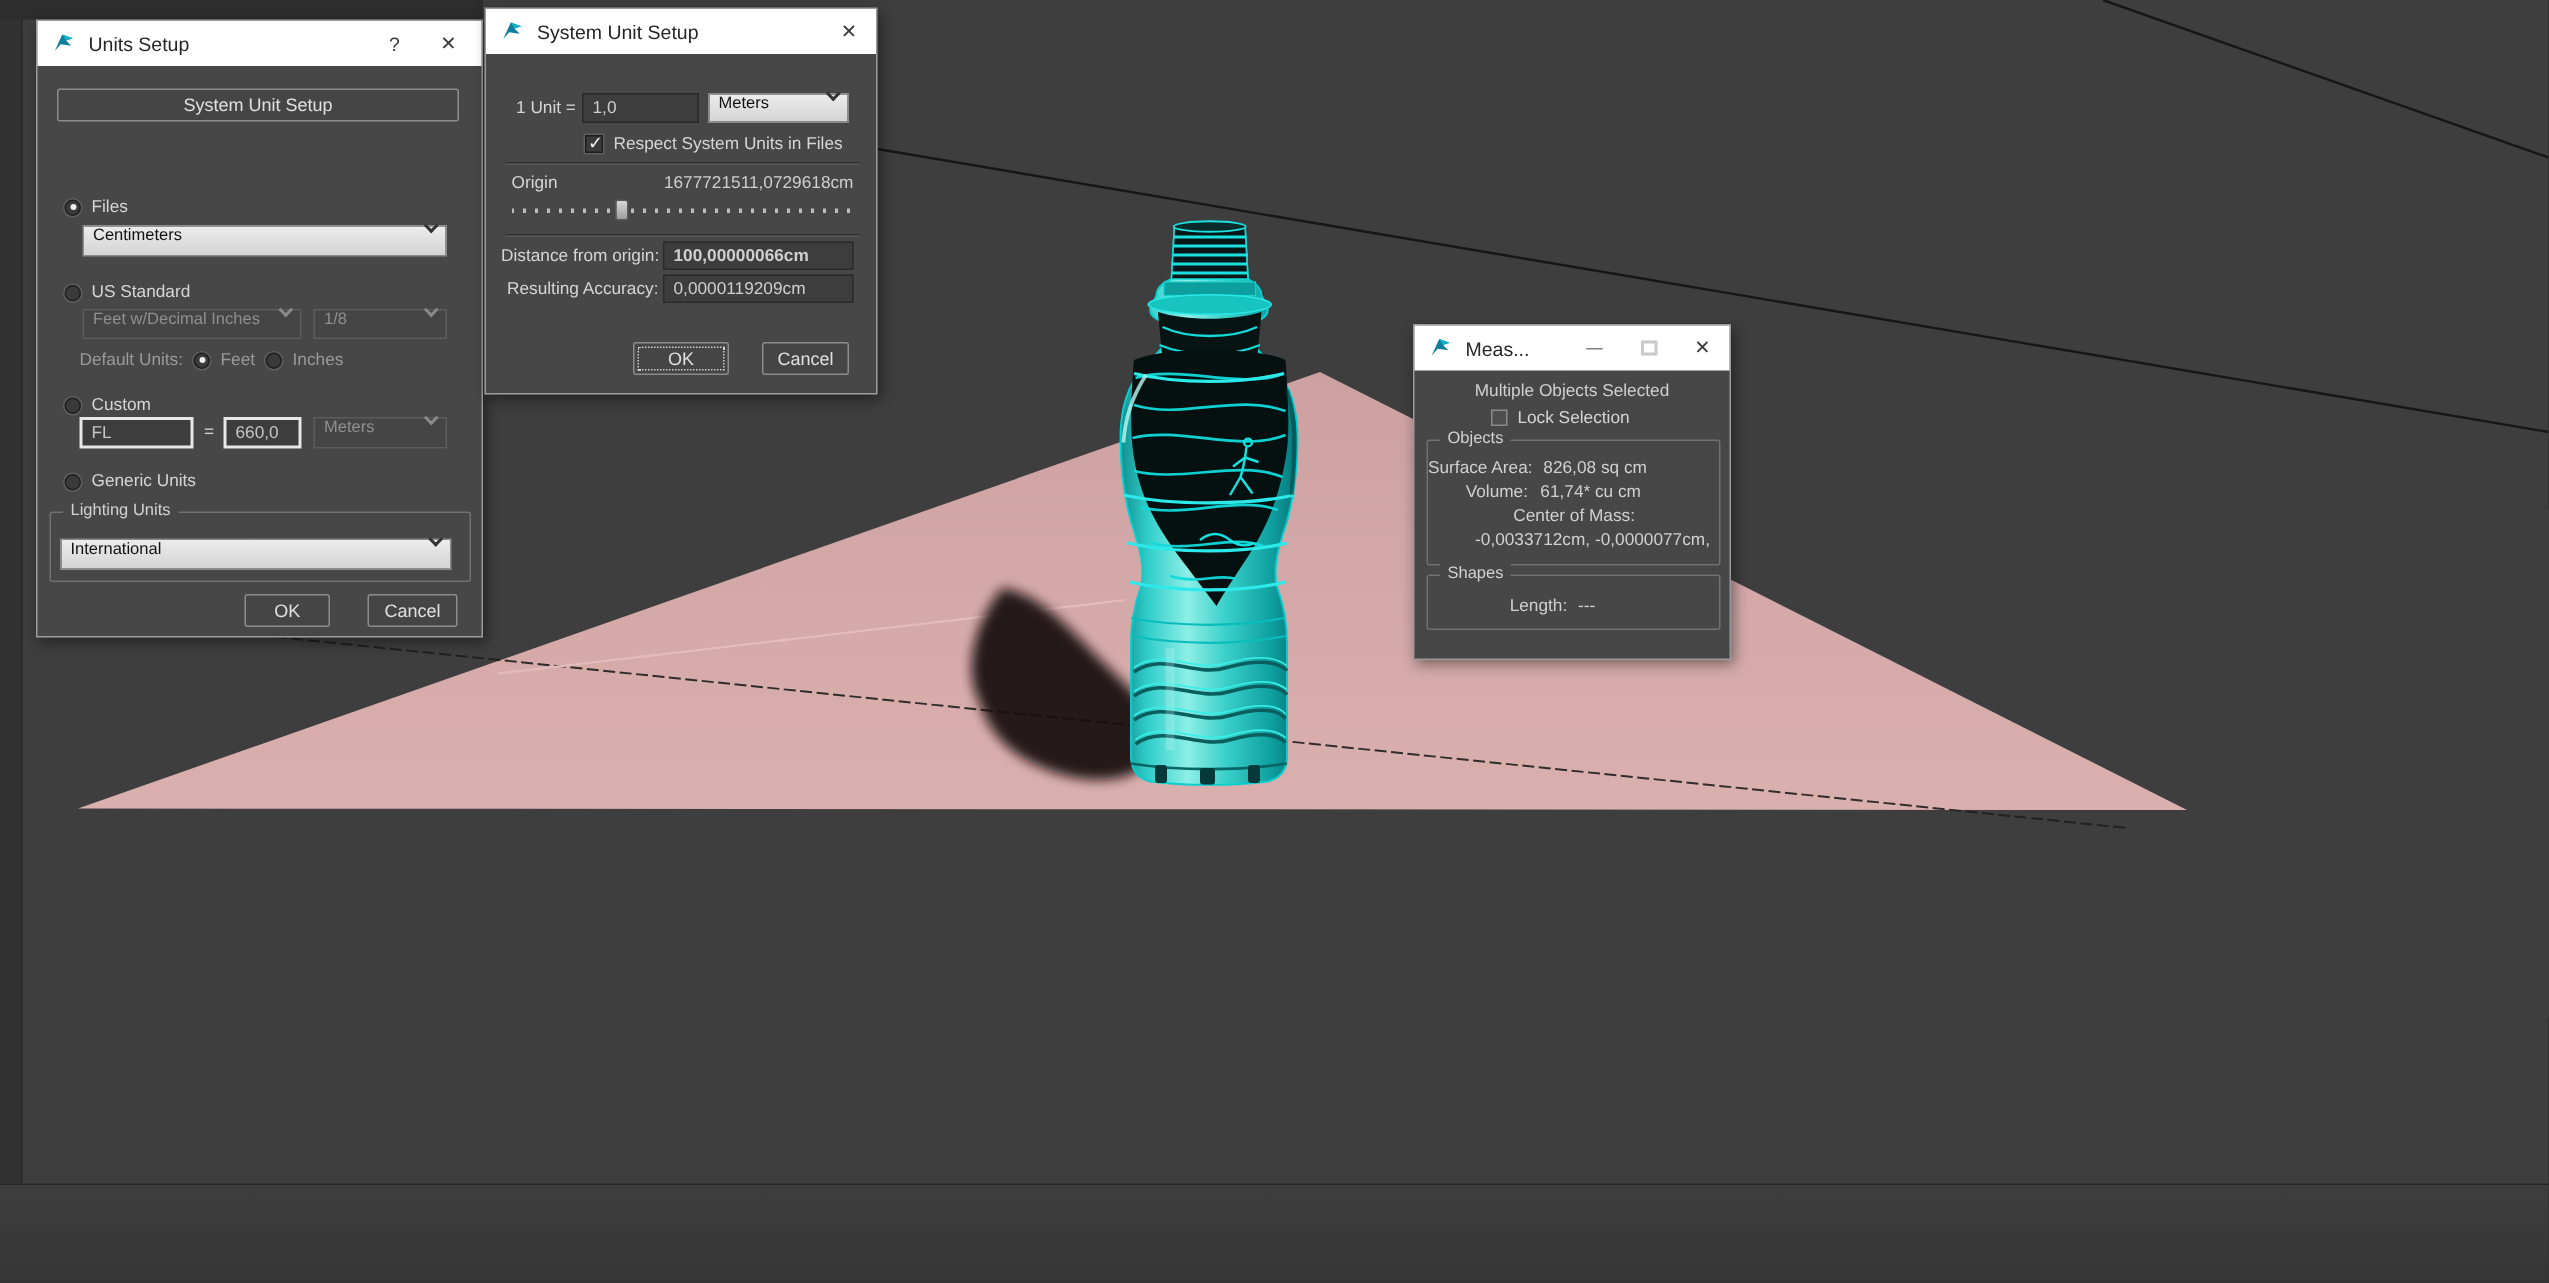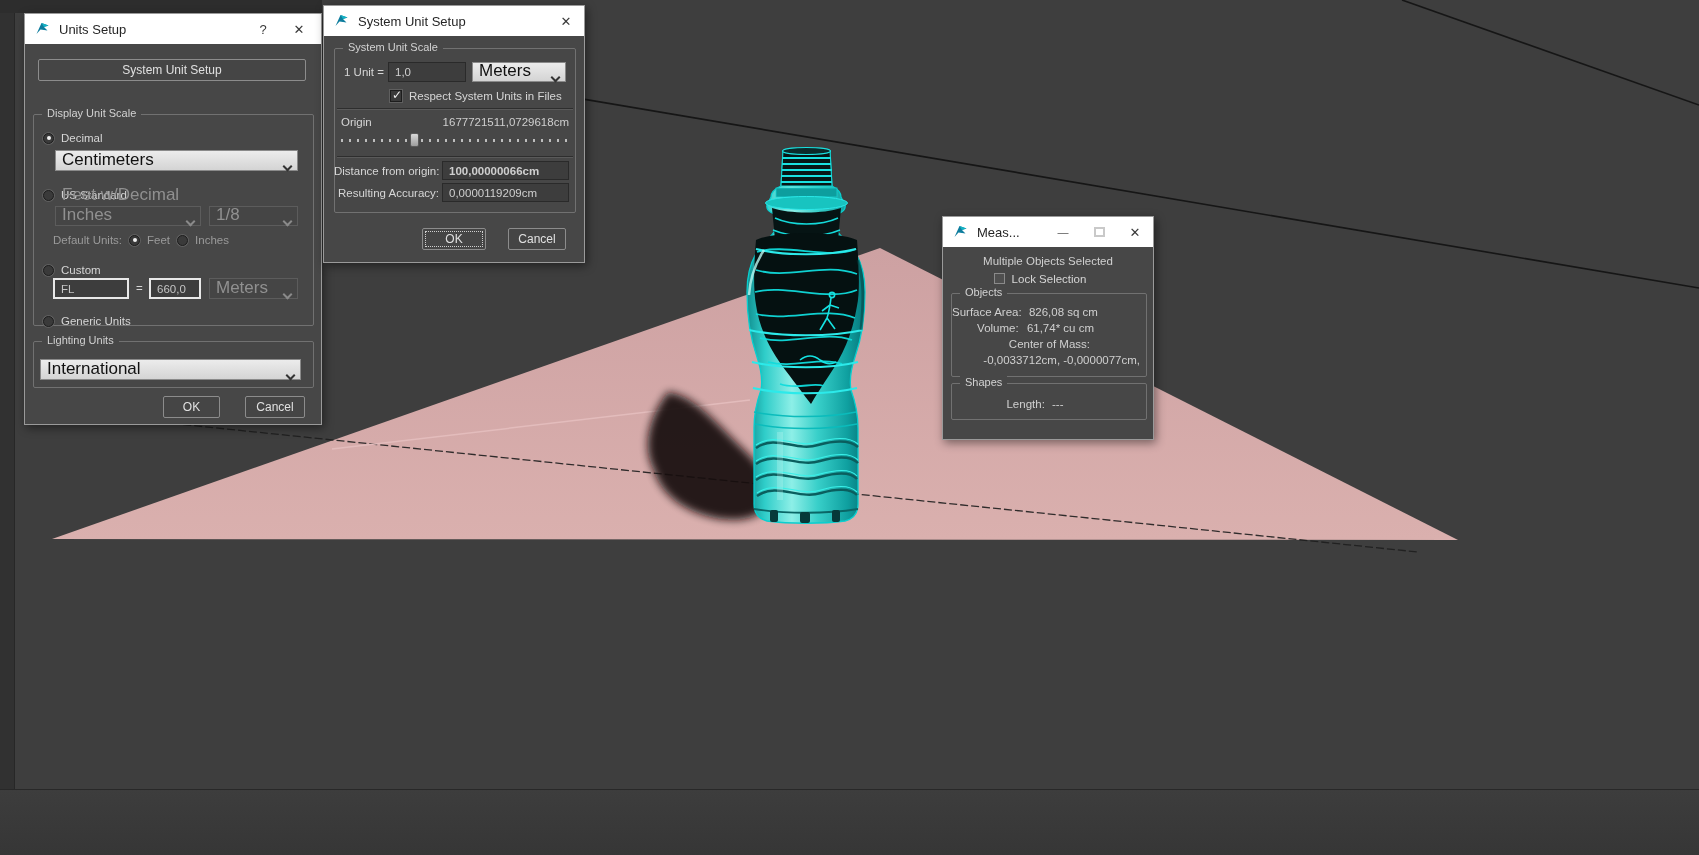--- a/index.html
+++ b/index.html
@@ -34,22 +34,22 @@
 
   .radio { width:11px; height:11px; border-radius:50%; background:#3a3a3a;
     border:1px solid #1d1d1d; box-shadow:0 0 0 1px #5f5f5f; position:relative; flex:0 0 auto; }
   .radio.checked::after { content:""; position:absolute; left:2.5px; top:2.5px; width:4px; height:4px;
     border-radius:50%; background:#f0f0f0; }
   .cb { width:12px; height:12px; background:#3a3a3a; border:1px solid #1d1d1d;
     box-shadow:0 0 0 1px #5f5f5f; position:relative; flex:0 0 auto; }
   .cb.checked::after { content:"✓"; position:absolute; left:1px; top:-3px; font-size:12px; color:#f2f2f2; }
   .cb.lockcb { background:#4f4f4f; border:1px solid #8a8a8a; box-shadow:none; width:11px; height:11px; }
 
-  .combo { position:absolute; display:flex; align-items:flex-end; padding:0 6px;
-    font-size:17px; border:1px solid #2c2c2c; }
+  .combo { position:absolute; display:flex; align-items:flex-start; padding:0 6px;
+    font-size:11px; border:1px solid #2c2c2c; }
   .combo.light { background:linear-gradient(#ececec,#d4d4d4); color:#111; border-color:#8a8a8a; }
   .combo.dis { background:#454545; color:#909090; border-color:#5c5c5c; }
   .chev { width:7px; height:7px; border-right:2px solid #333; border-bottom:2px solid #333;
     transform:rotate(45deg); margin-left:auto; margin-top:-4px; flex:0 0 auto; }
   .combo.dis .chev { border-color:#8a8a8a; }
 
   .tfield { position:absolute; background:#3d3d3d; border:1px solid #2a2a2a; color:#cfcfcf;
     font-size:11.5px; display:flex; align-items:center; padding:0 6px; }
   .tfield.bright { border:2px solid #e8e8e8; color:#c4c4c4; }
 
@@ -191,27 +191,24 @@
         <path d="M7 2 L14 4.5 L9.5 6 Z" fill="#14b3c4"></path>
       </svg>
       <span class="ttext">Units Setup</span>
       <span class="tb-sp"></span>
       <span class="tb-btn">?</span>
       <span class="tb-btn" style="margin-right:8px;">✕</span>
     </div>
 
     <div class="btn" style="left:13px; top:45px; width:268px; height:22px;">System Unit Setup</div>
 
-    <div class="gbox" style="left:8px; top:100px; width:281px; height:212px;">
-      <span class="glabel">Display Unit Scale</span>
-    </div>
 
     <div class="row" style="left:18px; top:117px;">
       <span class="radio checked"></span>
-      <span class="lbl">Decimal</span>
+      <span class="lbl">Files</span>
     </div>
     <div class="combo light" style="left:30px; top:136px; width:243px; height:21px;">
       <span>Centimeters</span>
       <span class="chev"></span>
     </div>
 
     <div class="row" style="left:18px; top:174px;">
       <span class="radio"></span>
       <span class="lbl">US Standard</span>
     </div>
@@ -264,23 +261,20 @@
     <div class="tbar">
       <svg class="logo" viewBox="0 0 16 16">
         <path d="M2 13 L7 2 L14 4.5 L9.5 6 L13 9.5 L6 8.5 Z" fill="#0e7d9e"></path>
         <path d="M7 2 L14 4.5 L9.5 6 Z" fill="#14b3c4"></path>
       </svg>
       <span class="ttext">System Unit Setup</span>
       <span class="tb-sp"></span>
       <span class="tb-btn" style="margin-right:4px;">✕</span>
     </div>
 
-    <div class="gbox" style="left:10px; top:42px; width:242px; height:165px;">
-      <span class="glabel">System Unit Scale</span>
-    </div>
 
     <span class="lbl" style="position:absolute; left:20px; top:60px;">1 Unit =</span>
     <div class="tfield" style="left:64px; top:56px; width:78px; height:20px;">1,0</div>
     <div class="combo light" style="left:148px; top:56px; width:94px; height:20px;">
       <span>Meters</span>
       <span class="chev"></span>
     </div>
     <div class="row" style="left:66px; top:83px;">
       <span class="cb checked"></span>
       <span class="lbl">Respect System Units in Files</span>

